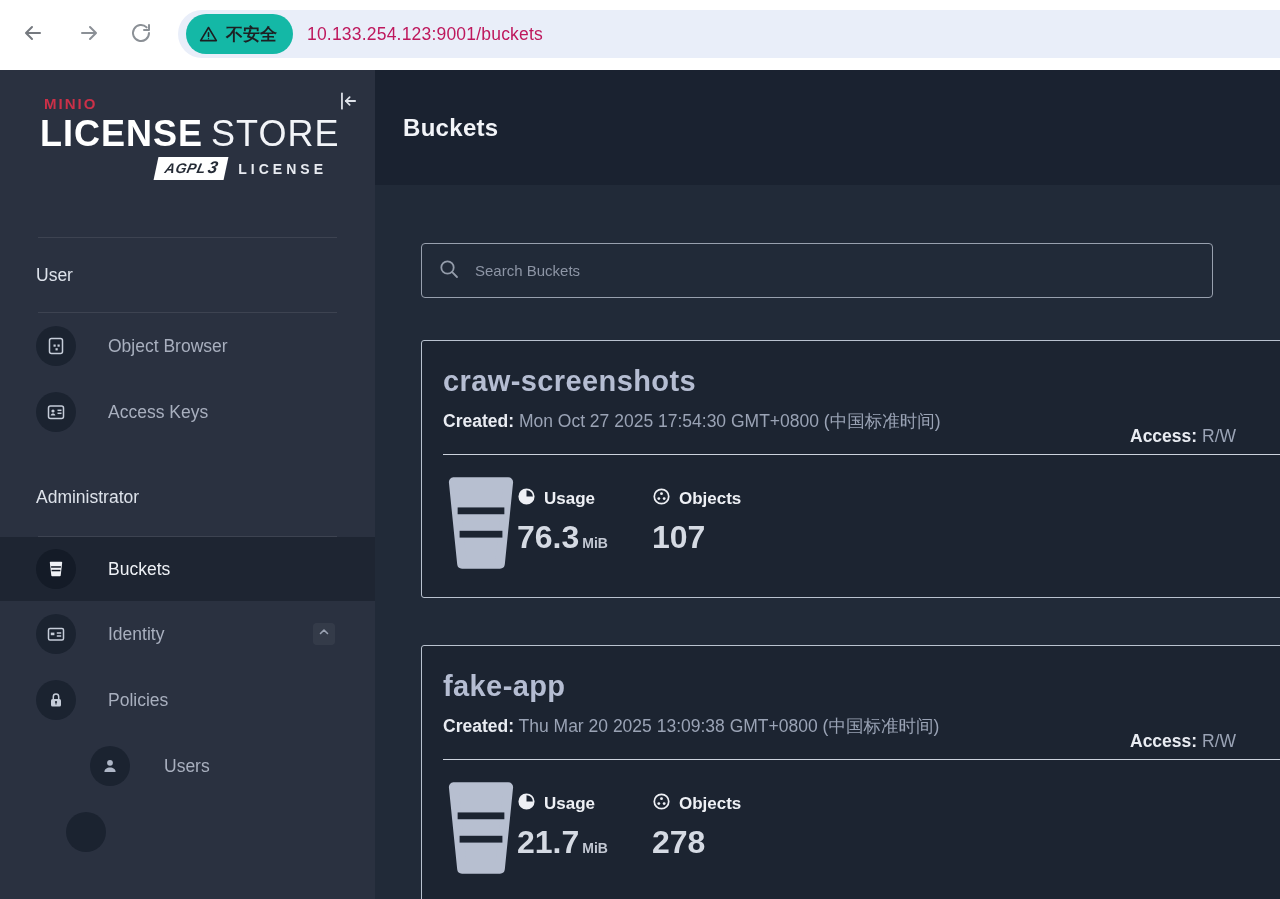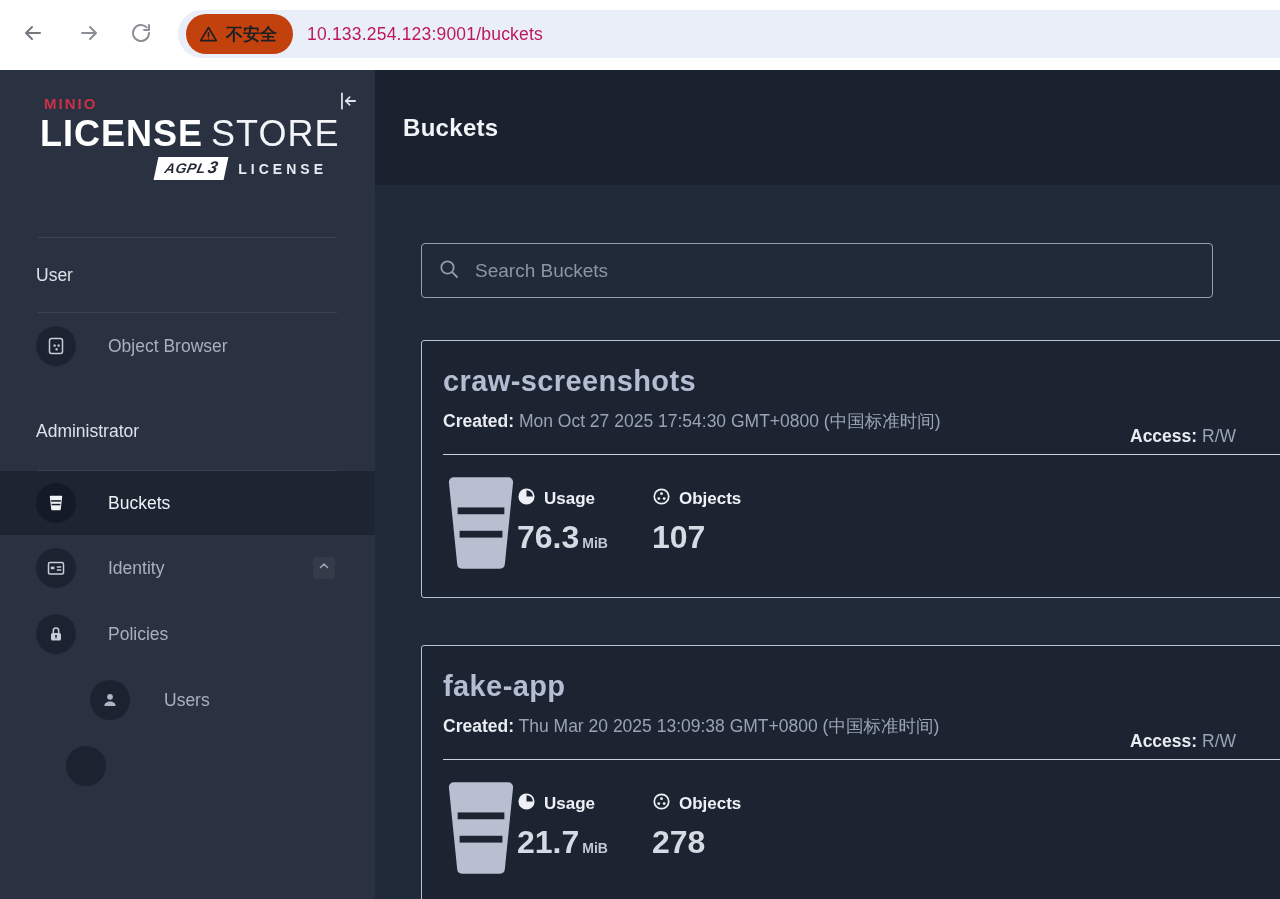--- a/index.html
+++ b/index.html
@@ -8,21 +8,21 @@
 
   
   .chrome { height:70px; background:#ffffff; display:flex; align-items:center; position:relative; }
   .nav-btn { width:26px; height:26px; display:flex; align-items:center; justify-content:center; cursor:pointer; }
   .nav-btn svg { width:24px; height:24px; }
   #back-btn { margin-left:20px; }
   #fwd-btn  { margin-left:30px; }
   #reload-btn { margin-left:26px; }
   .omnibox { position:absolute; left:178px; right:0; top:10px; height:48px; background:#e9eef9;
              border-radius:24px 0 0 24px; display:flex; align-items:center; }
-  .sec-chip { margin-left:8px; height:40px; background:#c2410c; border-radius:20px; display:flex;
+  .sec-chip { margin-left:8px; height:40px; background:#14b8a6; border-radius:20px; display:flex;
               align-items:center; padding:0 16px 0 12px; gap:7px; }
   .sec-chip .warn svg { width:21px; height:21px; display:block; }
   .sec-chip .chip-label { font-size:17px; font-weight:700; color:#1d2023; }
   .url-text { margin-left:14px; font-size:17.5px; color:#be185d; letter-spacing:.2px; }
 
   
   .app { display:flex; height:829px; }
 
   
   .sidebar { width:375px; background:#2a3140; overflow:hidden; position:relative; flex:none; }
@@ -59,21 +59,21 @@
   
   .main { flex:1; display:flex; flex-direction:column; min-width:0; }
   .main-header { height:115px; background:#1a2230; display:flex; align-items:center; padding-left:28px; flex:none; }
   .page-title { font-size:24px; font-weight:700; color:#f2f4f8; letter-spacing:.3px; }
   .content { flex:1; background:#212a38; padding:58px 0 0 46px; overflow:hidden; }
 
   .search-wrap { width:792px; height:55px; border:1.5px solid #98a0ae; border-radius:4px;
                  display:flex; align-items:center; padding:0 16px; }
   .search-wrap svg { width:22px; height:22px; flex:none; }
   .search-input { flex:1; margin-left:15px; background:transparent; border:none; outline:none;
-                  font-size:19px; color:#dfe3ea; font-family:inherit; }
+                  font-size:15px; color:#dfe3ea; font-family:inherit; }
   .search-input::placeholder { color:#8d95a5; }
 
   .bucket-card { width:1400px; background:#1c2431; border:1px solid #b9c2cf; border-radius:3px;
                  margin-top:42px; cursor:pointer; }
   .card-head { padding:24px 24px 0 21px; }
   .bucket-name { font-size:29px; font-weight:700; color:#b5bdd2; letter-spacing:.4px; }
   .created-row { position:relative; margin-top:11px; font-size:17.5px; color:#9aa3b5; height:24px; }
   .created-row .lbl { font-weight:700; color:#e9ecf2; }
   .access { position:absolute; left:687px; top:17px; color:#9aa3b5; }
   .access .lbl { font-weight:700; color:#e9ecf2; }
@@ -167,20 +167,32 @@
       <span class="icon-circle">
         <svg viewBox="0 0 20 20" fill="none" stroke="#c6cdd9" stroke-width="1.5">
             <rect x="3.5" y="2.5" width="13" height="15" rx="2"></rect>
             <rect x="7.5" y="8.5" width="2.2" height="2.2" fill="#c6cdd9" stroke="none"></rect>
             <rect x="11.5" y="8.5" width="2.2" height="2.2" fill="#c6cdd9" stroke="none"></rect>
             <rect x="9.5" y="12.2" width="2.2" height="2.2" fill="#c6cdd9" stroke="none"></rect>
           </svg>
       </span>
       <span class="sb-label">Object Browser</span>
     </div>
+    <div class="sb-item">
+      <span class="icon-circle">
+        <svg viewBox="0 0 20 20" fill="none" stroke="#c6cdd9" stroke-width="1.5">
+            <rect x="2.5" y="4" width="15" height="12.5" rx="2"></rect>
+            <circle cx="7" cy="9" r="1.6" fill="#c6cdd9" stroke="none"></circle>
+            <path d="M4.6 13.6c.4-1.4 1.3-2 2.4-2s2 .6 2.4 2" fill="#c6cdd9" stroke="none"></path>
+            <path d="M11.5 8.3h4"></path>
+            <path d="M11.5 11.3h4"></path>
+          </svg>
+      </span>
+      <span class="sb-label">Access Keys</span>
+    </div>
 
     <div class="section-label" style="margin-top:42px">Administrator</div>
     <div class="sb-divider" style="margin-top:28px"></div>
 
     <div class="sb-item selected">
       <span class="icon-circle">
         <svg viewBox="0 0 20 20">
             <path d="M4.6 3.5h10.8l-1.5 13H6.1Z" fill="#f0f2f6" stroke="#f0f2f6" stroke-width="1.6" stroke-linejoin="round"></path>
             <rect x="5.1" y="7.2" width="9.8" height="1.5" fill="#141b27"></rect>
             <rect x="5.6" y="10.8" width="8.8" height="1.5" fill="#141b27"></rect>

